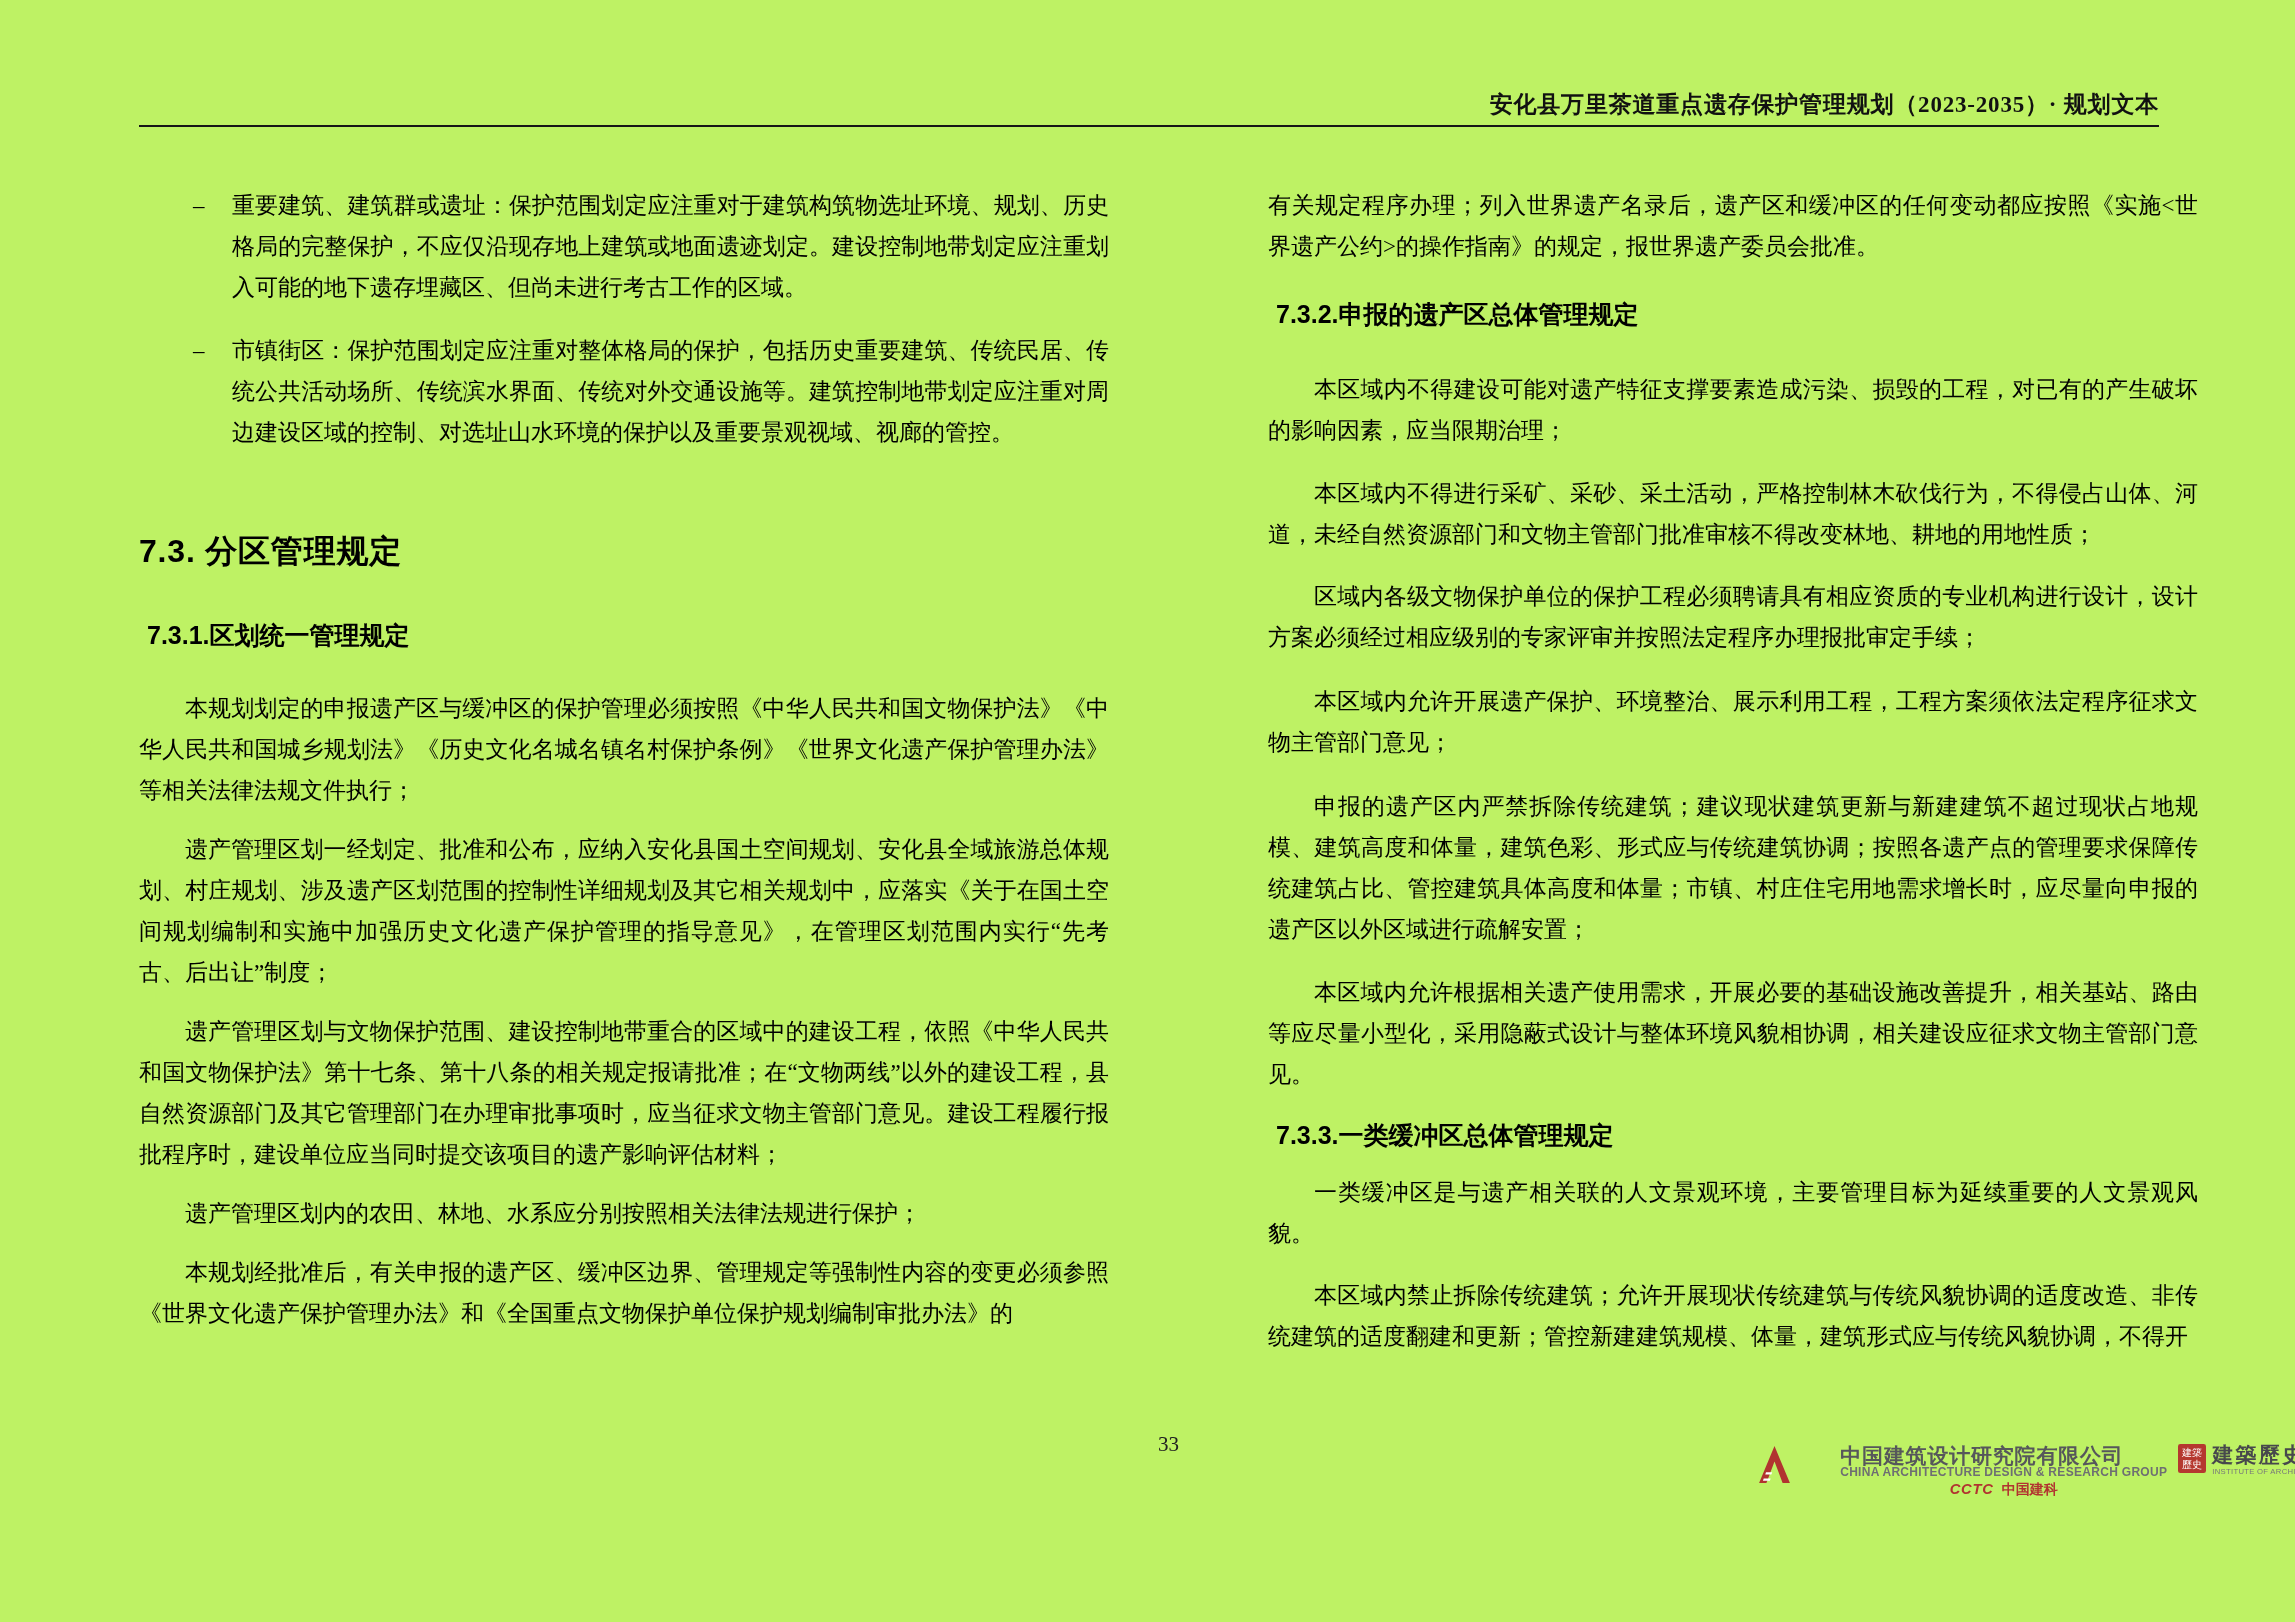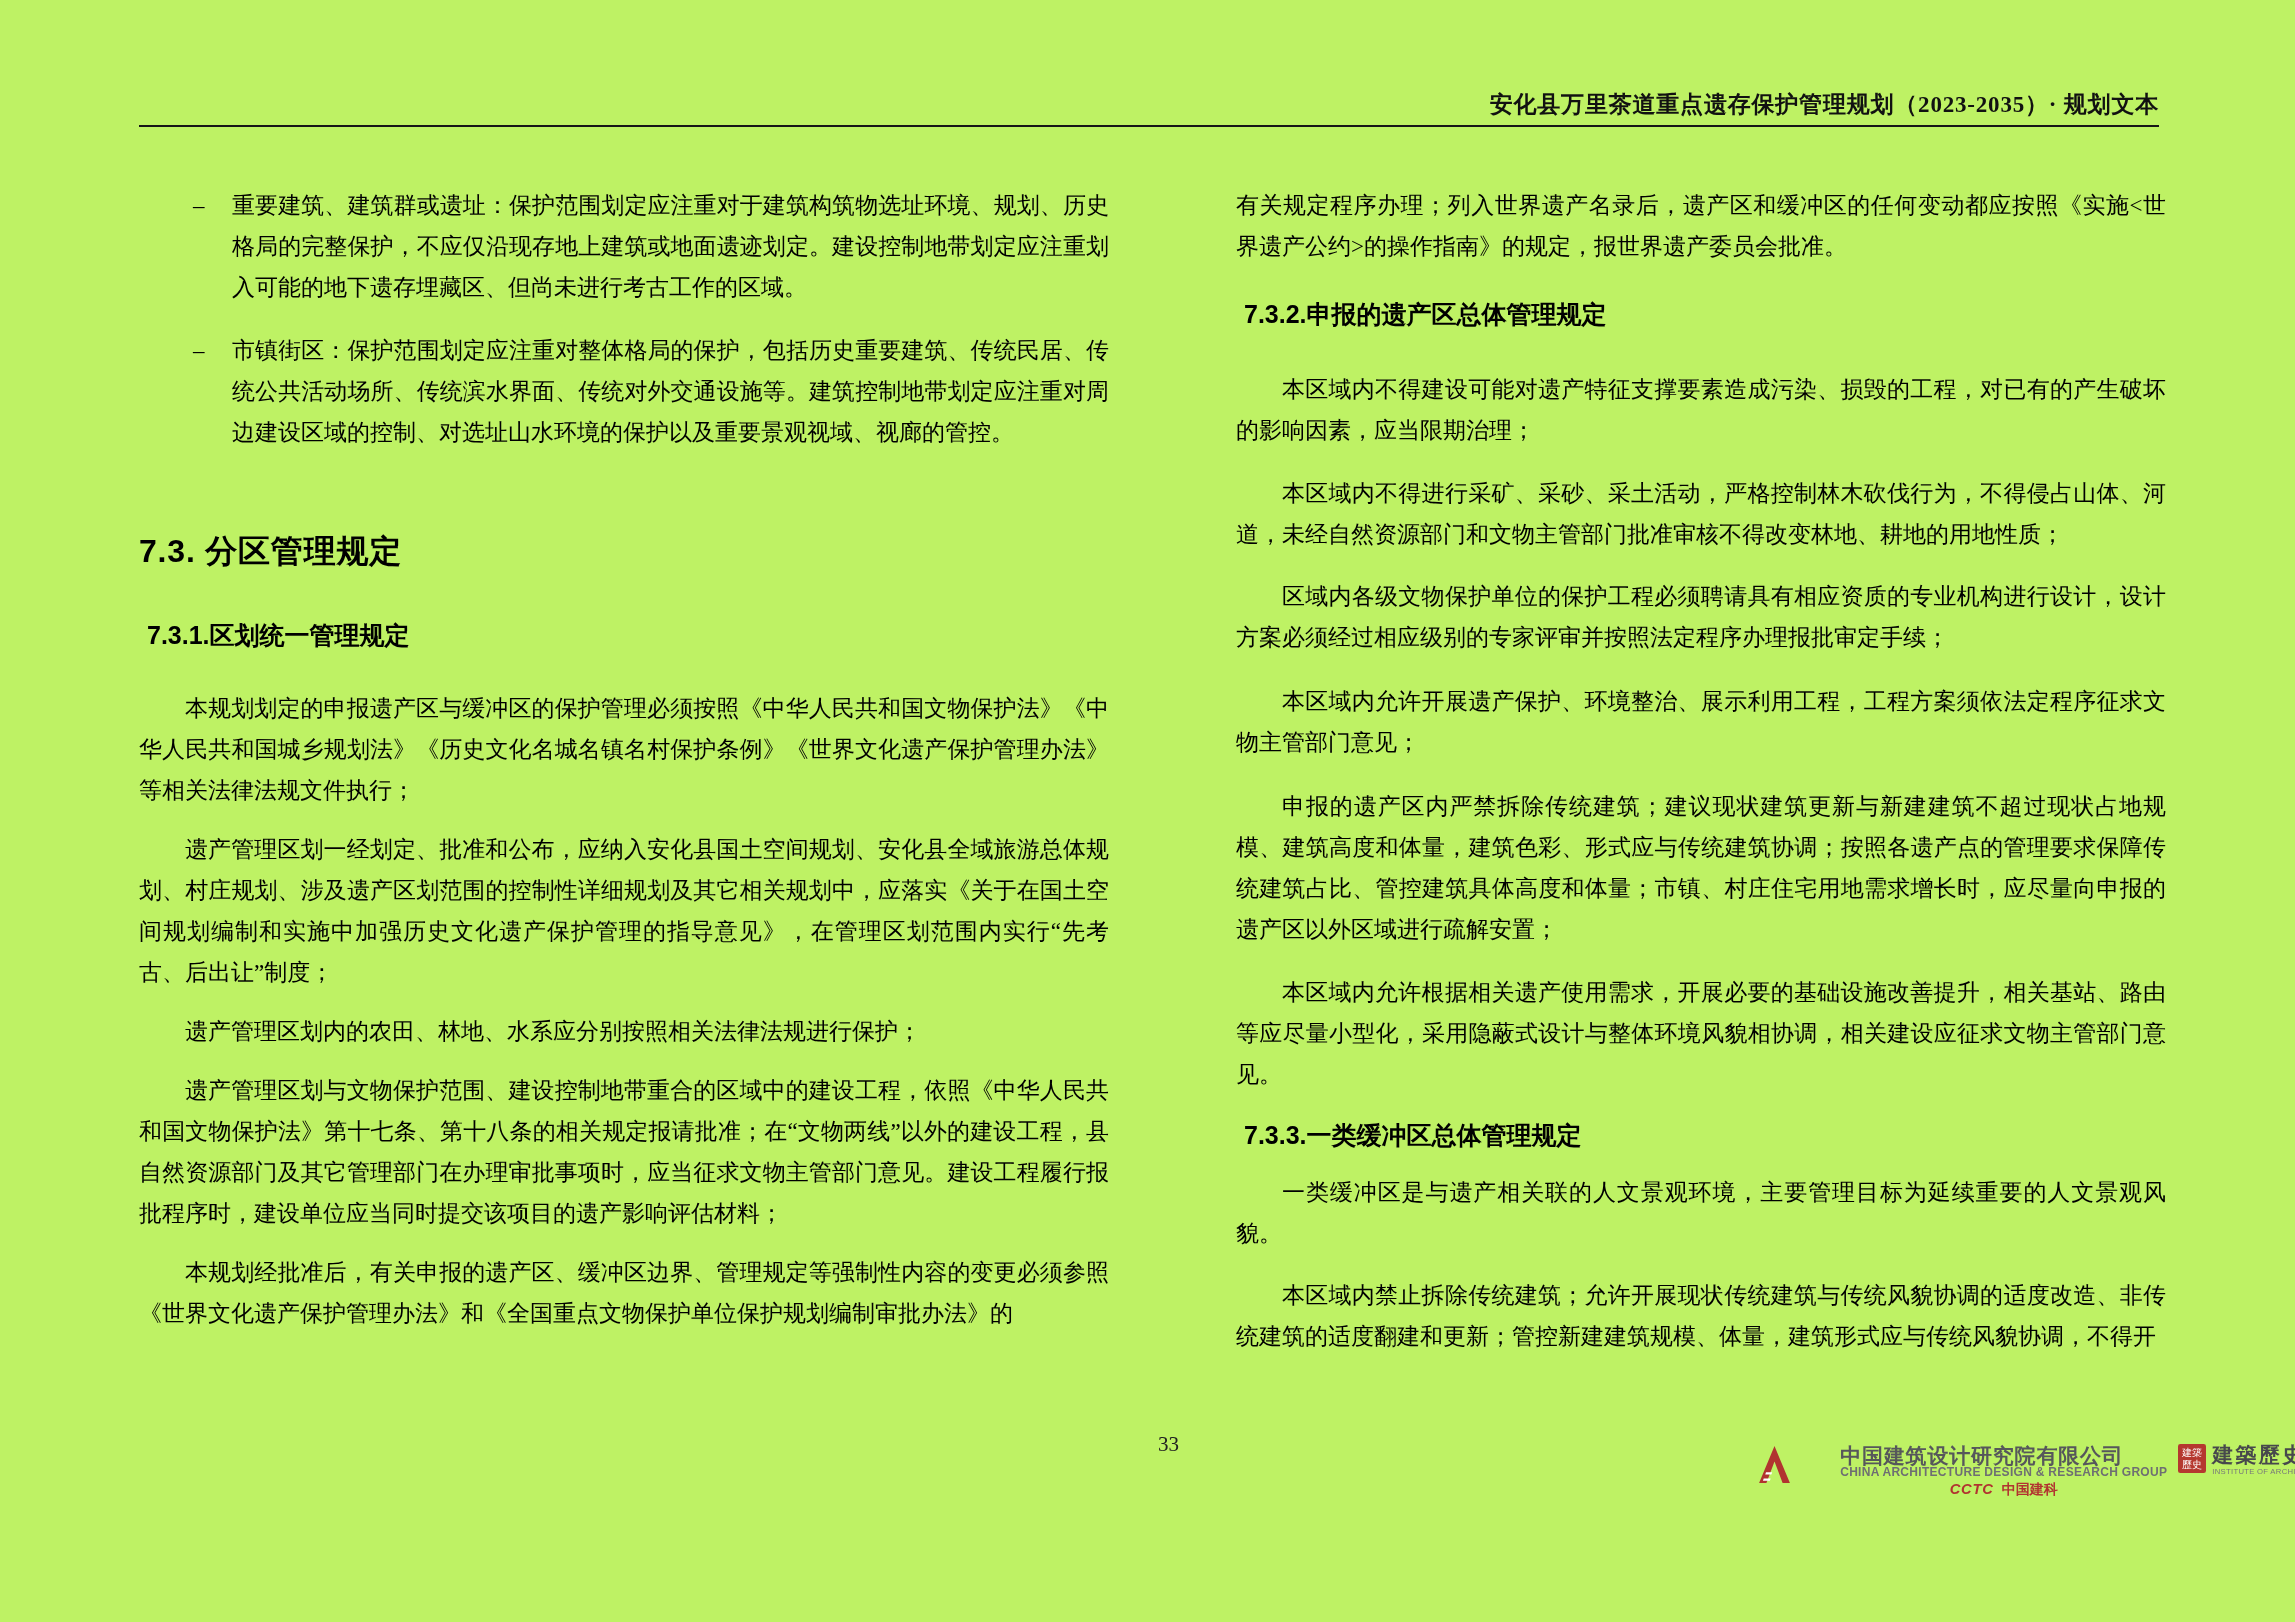--- a/index.html
+++ b/index.html
@@ -20,21 +20,21 @@
     white-space:nowrap;
   }
   .header-rule{
     position:absolute;
     left:139px;right:136px;top:125px;
     height:2.3px;background:#161616;
   }
   
   .col{position:absolute;top:185px;font-size:23px;line-height:41px;text-align:justify;}
   .col-left{left:139px;width:970px;}
-  .col-right{left:1236px;width:930px;}
+  .col-right{left:1268px;width:930px;}
   .para{margin:0;text-indent:2em;}
   .para.noindent{text-indent:0;}
   .bullet{display:flex;padding-left:54px;margin:0;}
   .bullet .marker{flex:none;width:39px;}
   .bullet .btext{flex:1;text-align:justify;}
   .sec-h1{
     margin:0;font-family:"Liberation Sans","DejaVu Sans",sans-serif;
     font-size:32px;line-height:35px;font-weight:700;letter-spacing:0.8px;
   }
   .sec-h2{
@@ -93,22 +93,22 @@
       <span class="btext">重要建筑、建筑群或遗址：保护范围划定应注重对于建筑构筑物选址环境、规划、历史格局的完整保护，不应仅沿现存地上建筑或地面遗迹划定。建设控制地带划定应注重划入可能的地下遗存埋藏区、但尚未进行考古工作的区域。</span>
     </div>
     <div class="bullet mt28">
       <span class="marker">–</span>
       <span class="btext">市镇街区：保护范围划定应注重对整体格局的保护，包括历史重要建筑、传统民居、传统公共活动场所、传统滨水界面、传统对外交通设施等。建筑控制地带划定应注重对周边建设区域的控制、对选址山水环境的保护以及重要景观视域、视廊的管控。</span>
     </div>
     <h1 class="sec-h1 mt105">7.3. 分区管理规定</h1>
     <h2 class="sec-h2 mt66">7.3.1.区划统一管理规定</h2>
     <p class="para mt48">本规划划定的申报遗产区与缓冲区的保护管理必须按照《中华人民共和国文物保护法》《中华人民共和国城乡规划法》《历史文化名城名镇名村保护条例》《世界文化遗产保护管理办法》等相关法律法规文件执行；</p>
     <p class="para mt32">遗产管理区划一经划定、批准和公布，应纳入安化县国土空间规划、安化县全域旅游总体规划、村庄规划、涉及遗产区划范围的控制性详细规划及其它相关规划中，应落实《关于在国土空间规划编制和实施中加强历史文化遗产保护管理的指导意见》，在管理区划范围内实行“先考古、后出让”制度；</p>
+    <p class="para mt32">遗产管理区划与文物保护范围、建设控制地带重合的区域中的建设工程，依照《中华人民共和国文物保护法》第十七条、第十八条的相关规定报请批准；在“文物两线”以外的建设工程，县自然资源部门及其它管理部门在办理审批事项时，应当征求文物主管部门意见。建设工程履行报批程序时，建设单位应当同时提交该项目的遗产影响评估材料；</p>
     <p class="para mt32">遗产管理区划内的农田、林地、水系应分别按照相关法律法规进行保护；</p>
-    <p class="para mt32">遗产管理区划与文物保护范围、建设控制地带重合的区域中的建设工程，依照《中华人民共和国文物保护法》第十七条、第十八条的相关规定报请批准；在“文物两线”以外的建设工程，县自然资源部门及其它管理部门在办理审批事项时，应当征求文物主管部门意见。建设工程履行报批程序时，建设单位应当同时提交该项目的遗产影响评估材料；</p>
     <p class="para mt32">本规划经批准后，有关申报的遗产区、缓冲区边界、管理规定等强制性内容的变更必须参照《世界文化遗产保护管理办法》和《全国重点文物保护单位保护规划编制审批办法》的</p>
   </div>
 
   <div class="col col-right">
     <p class="para noindent">有关规定程序办理；列入世界遗产名录后，遗产区和缓冲区的任何变动都应按照《实施&lt;世界遗产公约&gt;的操作指南》的规定，报世界遗产委员会批准。</p>
     <h2 class="sec-h2 mt42">7.3.2.申报的遗产区总体管理规定</h2>
     <p class="para mt50">本区域内不得建设可能对遗产特征支撑要素造成污染、损毁的工程，对已有的产生破坏的影响因素，应当限期治理；</p>
     <p class="para mt28">本区域内不得进行采矿、采砂、采土活动，严格控制林木砍伐行为，不得侵占山体、河道，未经自然资源部门和文物主管部门批准审核不得改变林地、耕地的用地性质；</p>
     <p class="para mt28">区域内各级文物保护单位的保护工程必须聘请具有相应资质的专业机构进行设计，设计方案必须经过相应级别的专家评审并按照法定程序办理报批审定手续；</p>
     <p class="para mt30">本区域内允许开展遗产保护、环境整治、展示利用工程，工程方案须依法定程序征求文物主管部门意见；</p>

